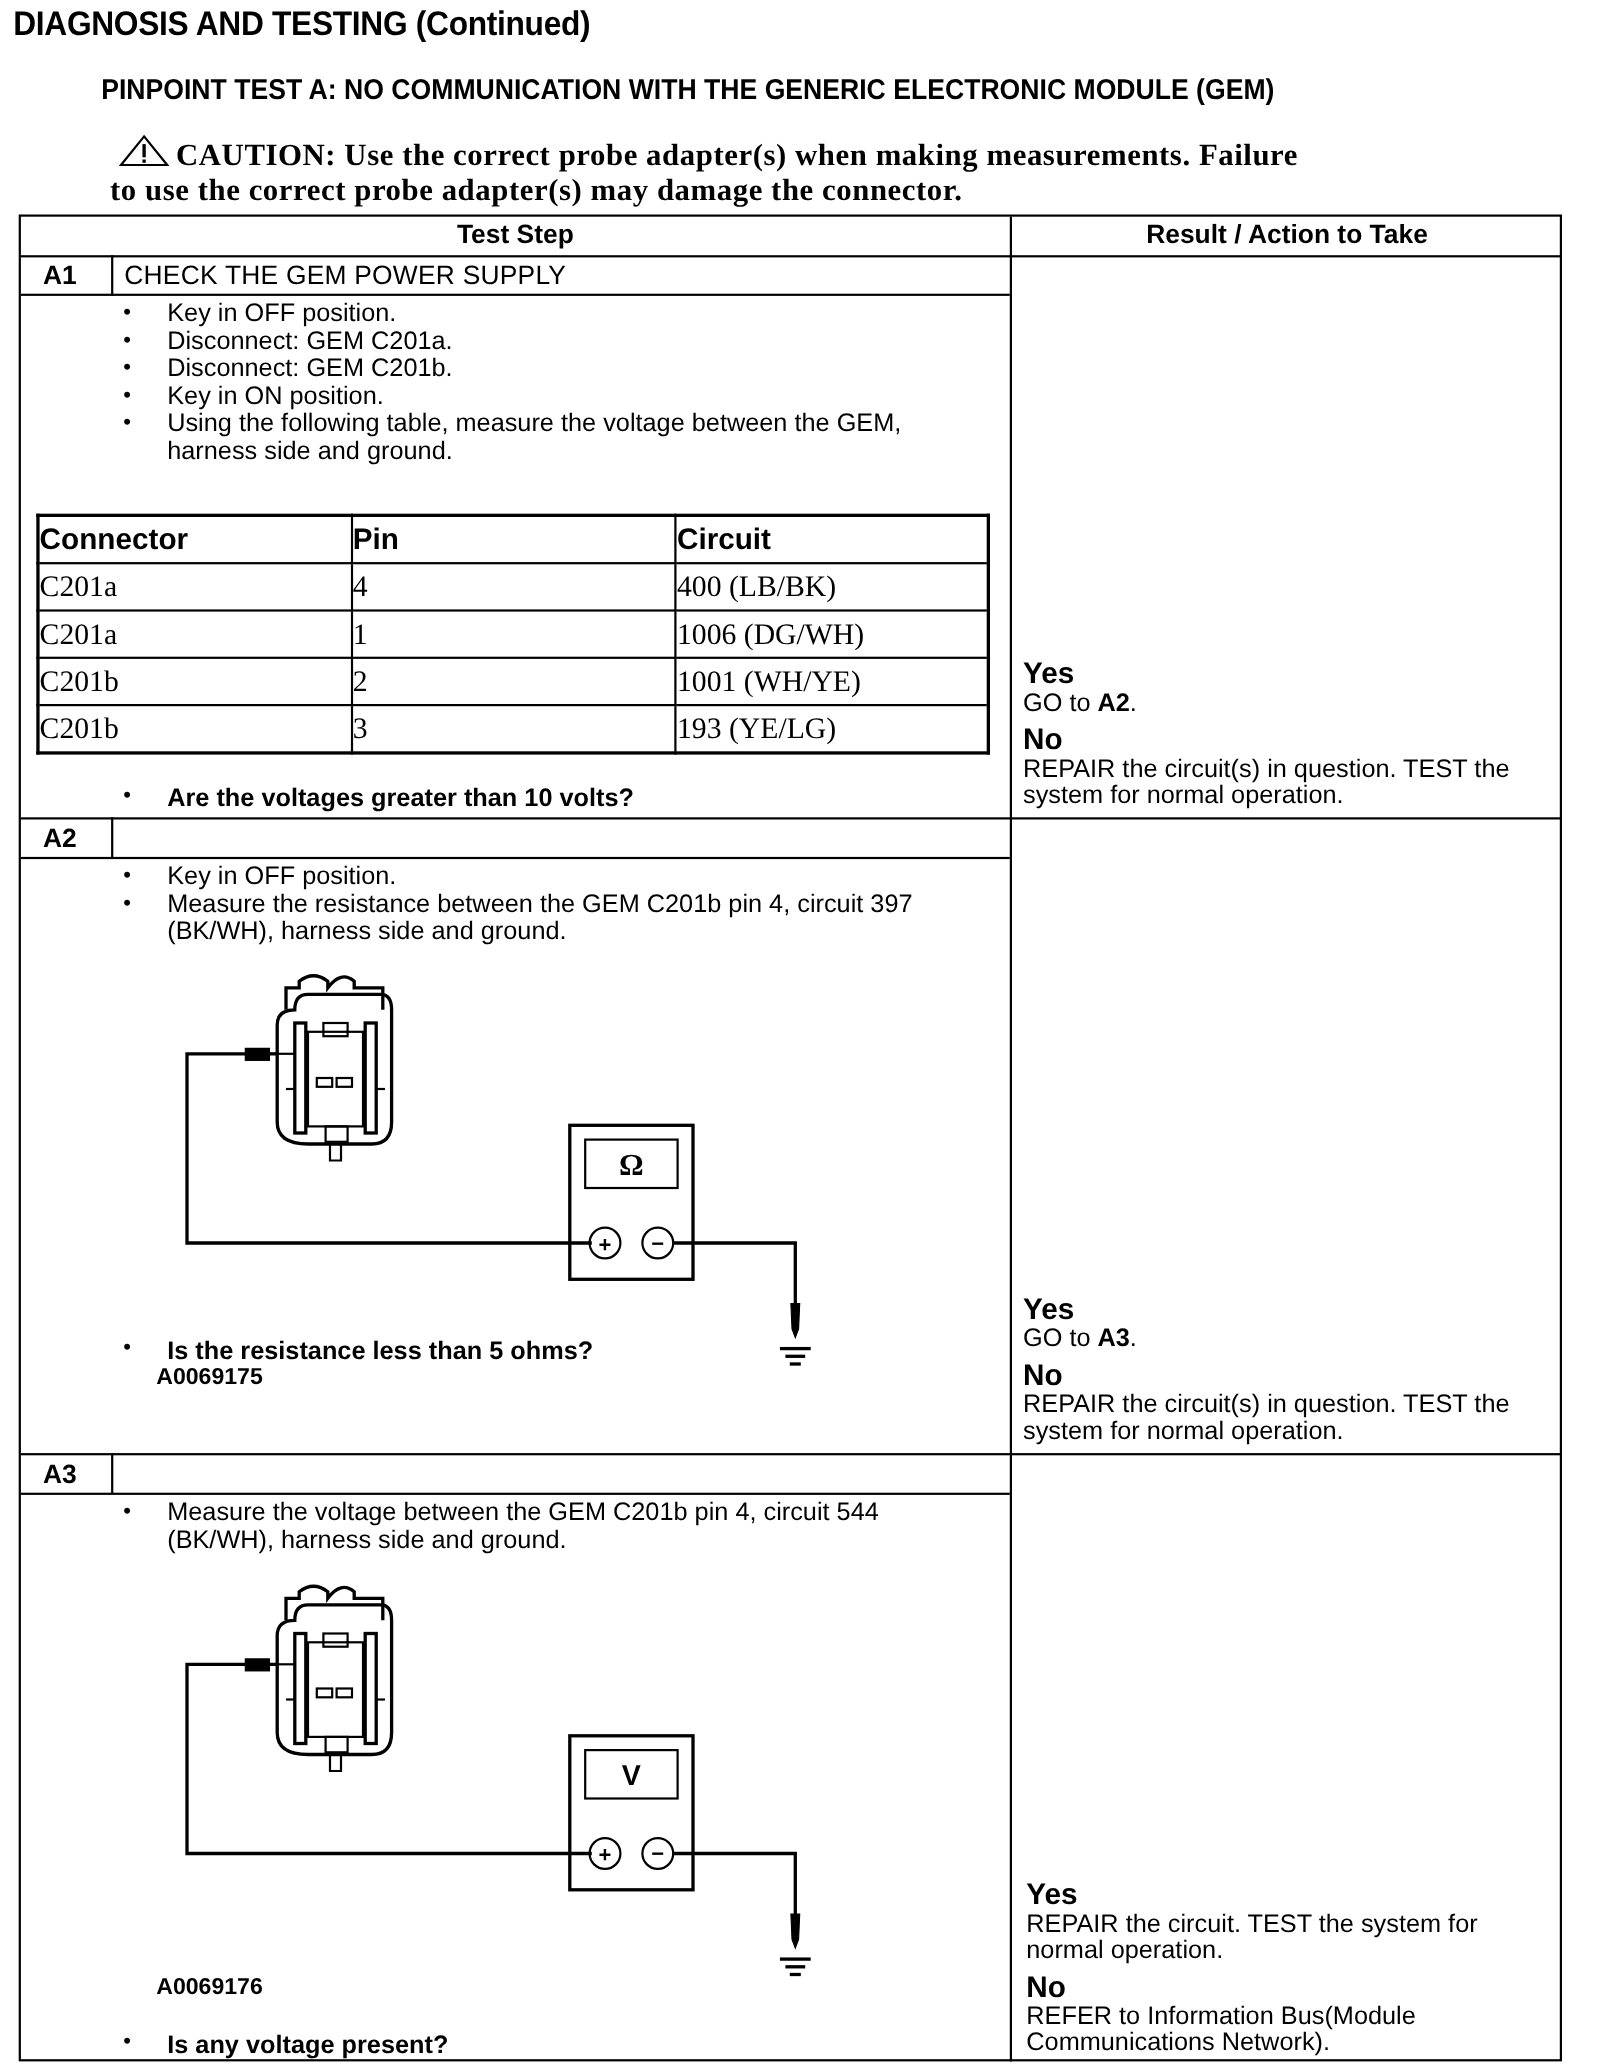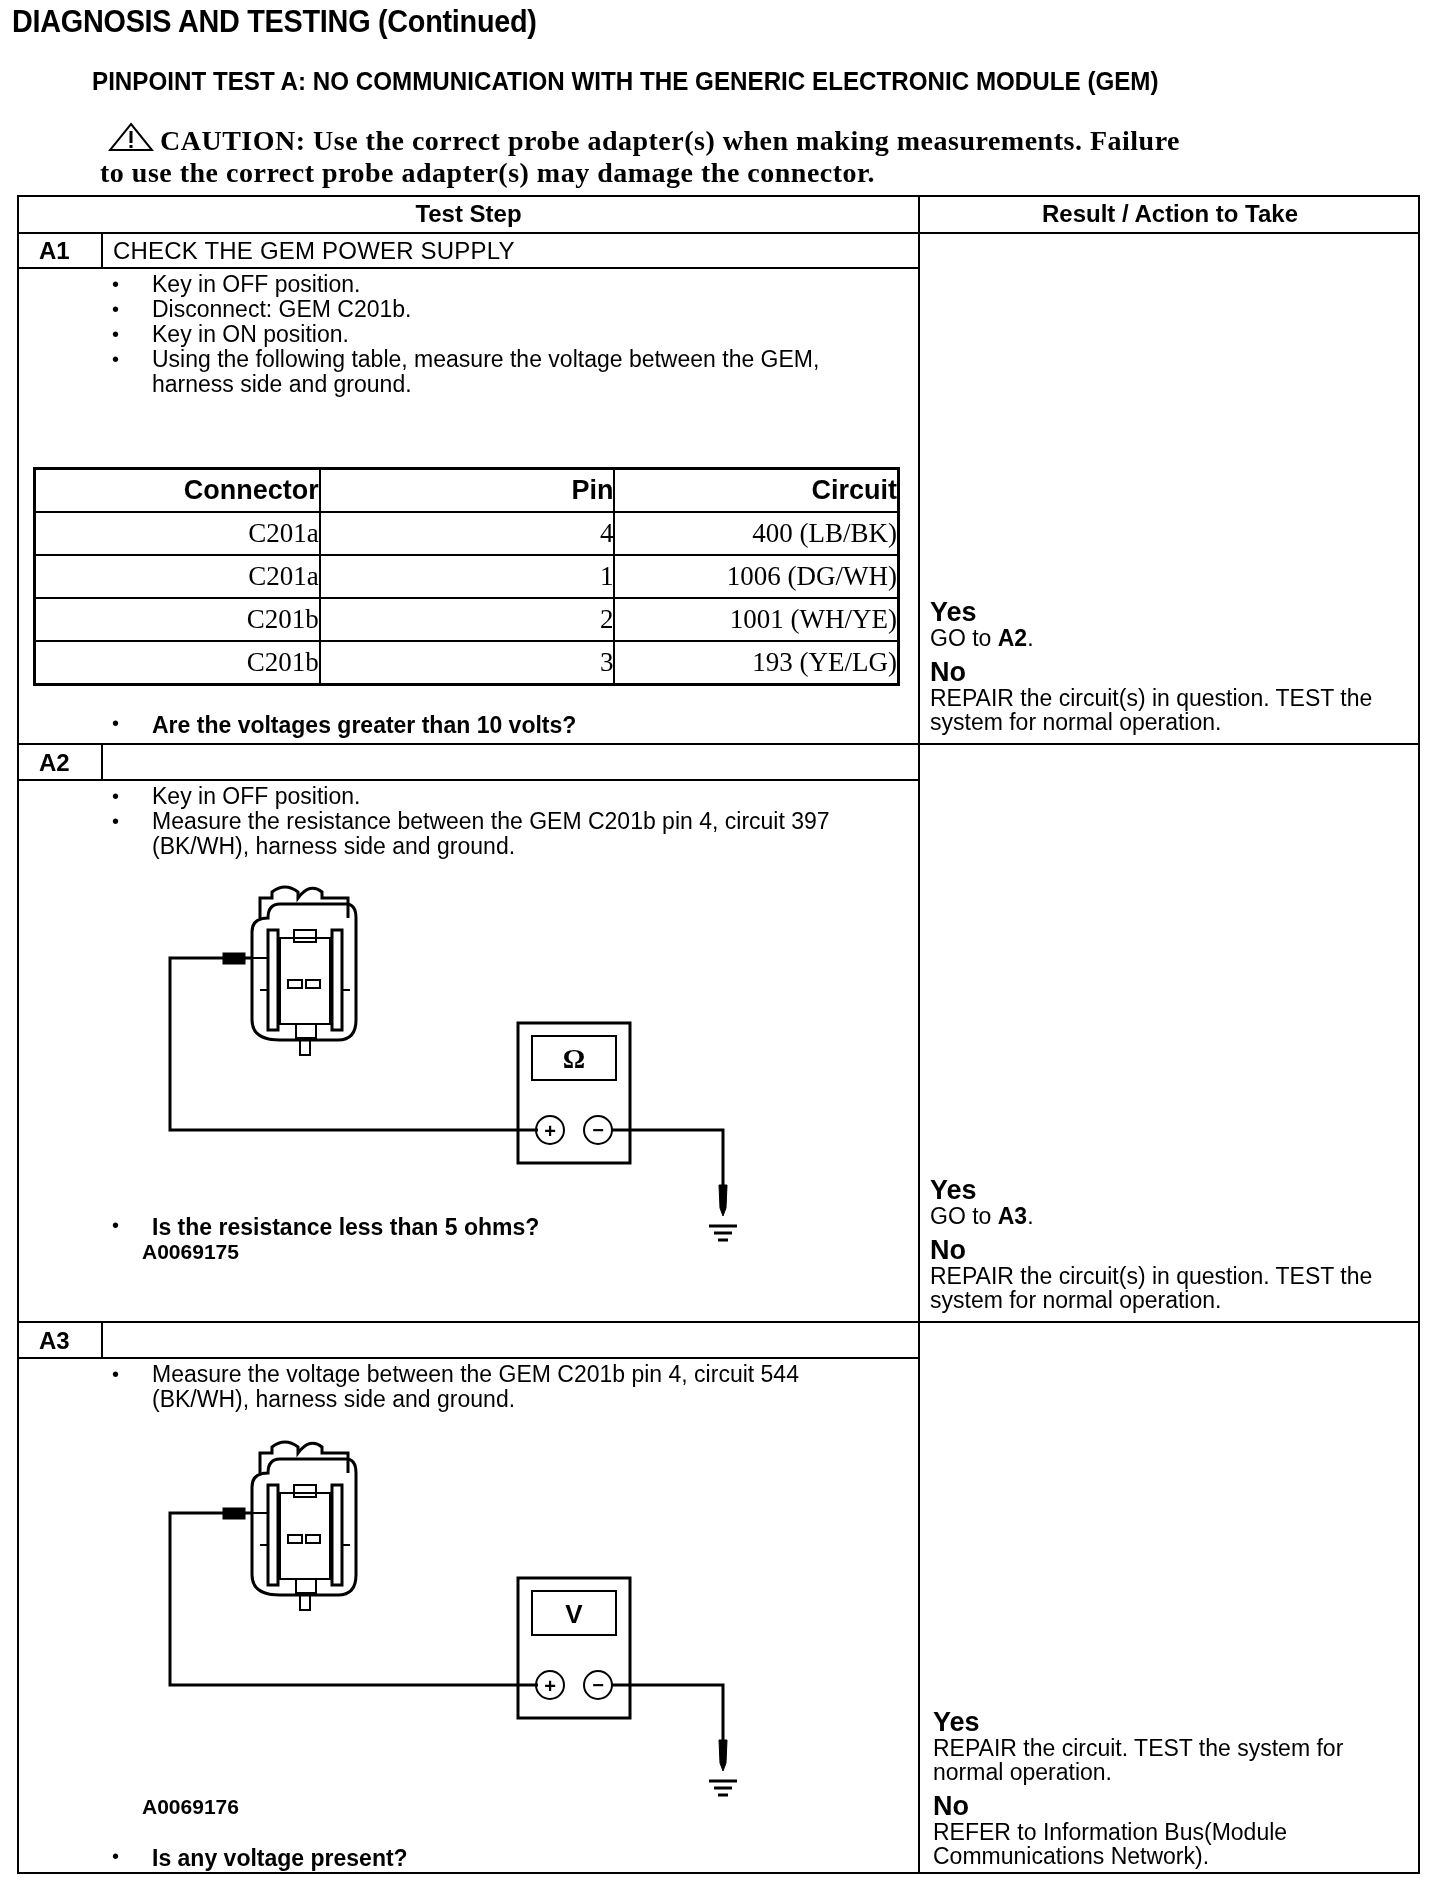--- a/index.html
+++ b/index.html
@@ -19,21 +19,21 @@
   .bullets { position:absolute; margin:0; padding:0; list-style:none; font-size:23px; line-height:25px; }
   .bullets li { position:relative; padding-left:40px; }
   .bullets li::before { content:"•"; position:absolute; left:0; top:0; font-size:20px; }
   .question { position:absolute; font-weight:bold; font-size:23px; white-space:nowrap; padding-left:40px; }
   .question::before { content:"•"; position:absolute; left:0; font-weight:normal; font-size:20px; }
   .result { position:absolute; left:930px; width:480px; font-size:23px; line-height:24px; }
   .result .yn { font-weight:bold; font-size:27px; line-height:28px; display:block; }
   .result .yn.no { margin-top:8px; }
   .result b { font-weight:bold; }
   table.pins { position:absolute; border-collapse:collapse; font-family:"Liberation Serif", serif; font-size:27px; }
-  table.pins th, table.pins td { border:2px solid #000; text-align:right; height:41px; padding:0; }
+  table.pins th, table.pins td { border:2px solid #000; text-align:left; height:41px; padding:0; }
   table.pins th { font-family:"Liberation Sans", sans-serif; font-weight:bold; font-size:27px; height:41px; }
   table.pins { border:3px solid #000; }
   .figlabel { position:absolute; font-weight:bold; font-size:21px; }
   svg.fig { position:absolute; overflow:visible; }
 </style>
 </head>
 <body>
 
 <div class="abs h1">DIAGNOSIS AND TESTING (Continued)</div>
 <div class="abs h2">PINPOINT TEST A: NO COMMUNICATION WITH THE GENERIC ELECTRONIC MODULE (GEM)</div>
@@ -70,20 +70,21 @@
   <div class="steplbl" style="left:20px; top:552px;">A2</div>
 
   <div class="hline" style="left:0; top:1124px; width:1401px;"></div>
   <div class="hline" style="left:0; top:1160px; width:899px;"></div>
   <div class="vline" style="left:82px; top:1124px; height:37px;"></div>
   <div class="steplbl" style="left:20px; top:1130px;">A3</div>
 </div>
 
 <ul class="bullets" style="left:112px; top:272px; width:720px;">
   <li>Key in OFF position.</li>
+  <li>Disconnect: GEM C201a.</li>
   <li>Disconnect: GEM C201b.</li>
   <li>Key in ON position.</li>
   <li>Using the following table, measure the voltage between the GEM, harness side and ground.</li>
 </ul>
 
 <table class="pins" style="left:33px; top:467px; width:867px;">
   <colgroup>
       <col style="width:286px">
       <col style="width:296px">
       <col style="width:285px">

